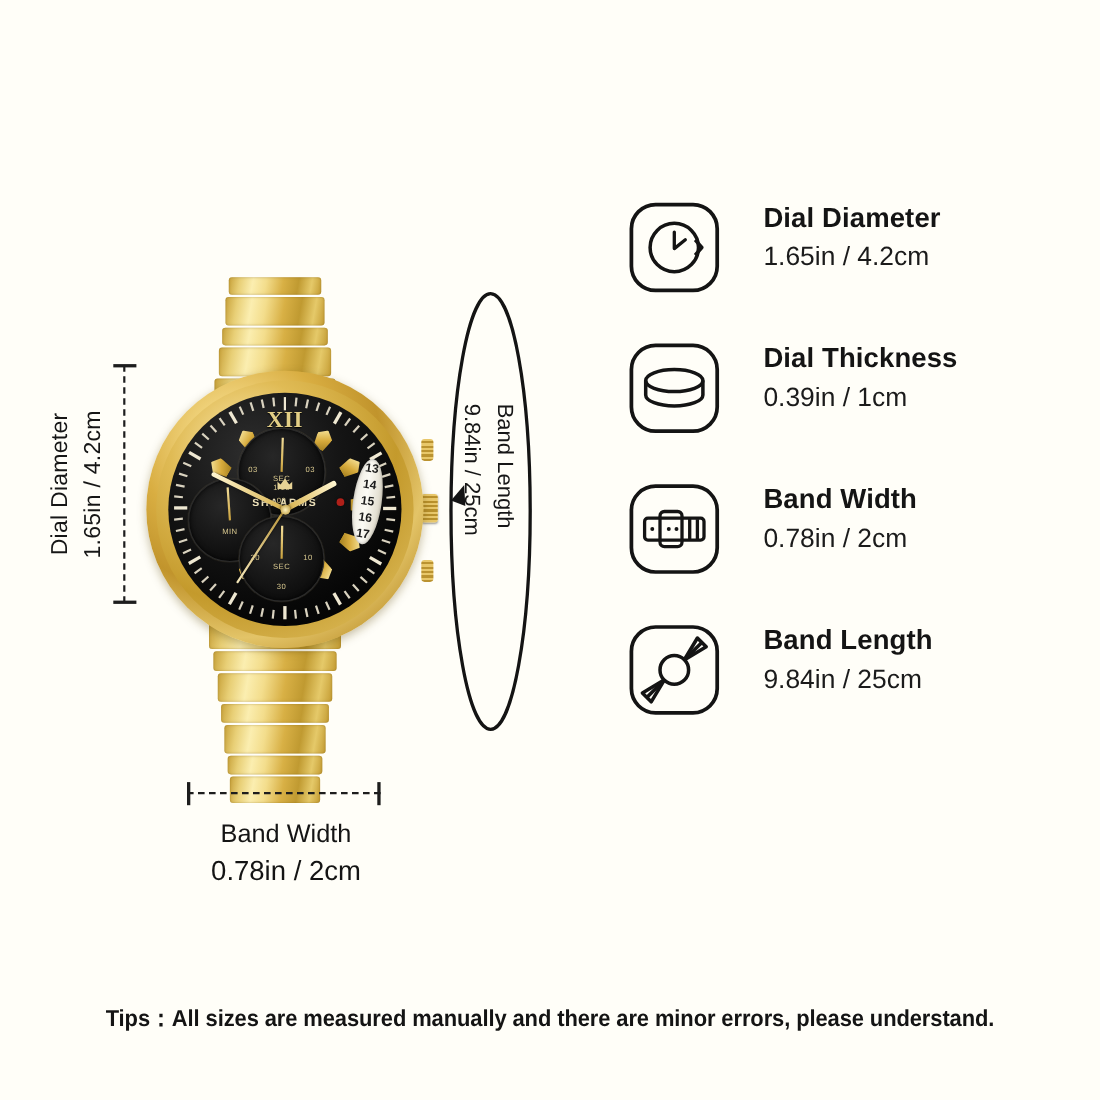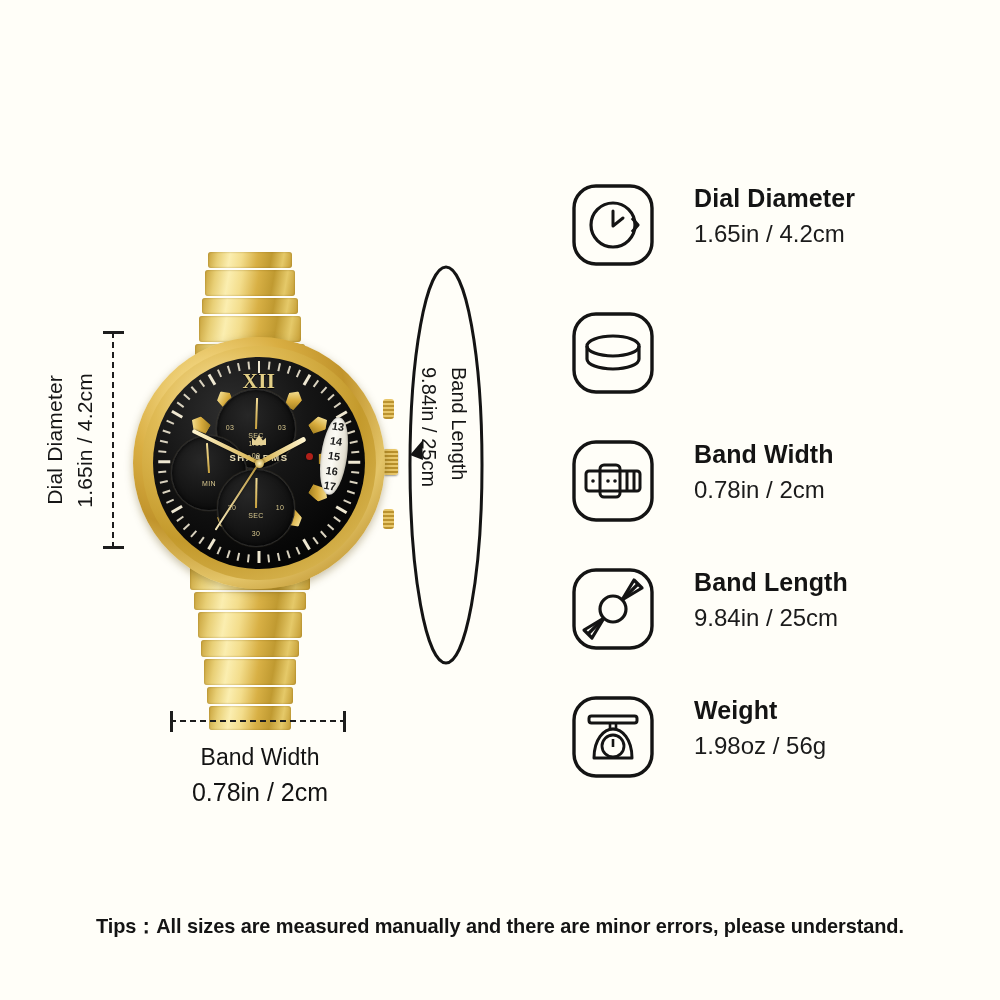--- a/index.html
+++ b/index.html
@@ -421,20 +421,24 @@
     </div>
 
     <div class="spec">
       <div class="ico">
         <svg width="86" height="86" viewBox="0 0 86 86">
           <rect x="4" y="4" width="78" height="78" rx="22" ry="22" fill="none" stroke="#141414" stroke-width="3.4"></rect>
           <ellipse cx="43" cy="36" rx="26" ry="10" fill="none" stroke="#141414" stroke-width="3.2"></ellipse>
           <path d="M17 36 L17 49 A26 10 0 0 0 69 49 L69 36" fill="none" stroke="#141414" stroke-width="3.2"></path>
         </svg>
       </div>
+      <div class="txt">
+        <div class="name">Dial Thickness</div>
+        <div class="val">0.39in / 1cm</div>
+      </div>
     </div>
 
     <div class="spec">
       <div class="ico">
         <svg width="86" height="86" viewBox="0 0 86 86">
           <rect x="4" y="4" width="78" height="78" rx="22" ry="22" fill="none" stroke="#141414" stroke-width="3.4"></rect>
           <rect x="16" y="33" width="54" height="20" rx="3" fill="none" stroke="#141414" stroke-width="3"></rect>
           <rect x="30" y="27" width="20" height="32" rx="4" fill="none" stroke="#141414" stroke-width="3"></rect>
           <line x1="57" y1="33" x2="57" y2="53" stroke="#141414" stroke-width="3"></line>
           <line x1="64" y1="34" x2="64" y2="52" stroke="#141414" stroke-width="3"></line>
@@ -459,34 +463,18 @@
           <path d="M52 34 L64 14 L72 22 L52 34" fill="none" stroke="#141414" stroke-width="3.2" stroke-linejoin="round"></path>
           <path d="M34 52 L14 64 L22 72 L34 52" fill="none" stroke="#141414" stroke-width="3.2" stroke-linejoin="round"></path>
         </svg>
       </div>
       <div class="txt">
         <div class="name">Band Length</div>
         <div class="val">9.84in / 25cm</div>
       </div>
     </div>
 
-    <div class="spec">
-      <div class="ico">
-        <svg width="86" height="86" viewBox="0 0 86 86">
-          <rect x="4" y="4" width="78" height="78" rx="22" ry="22" fill="none" stroke="#141414" stroke-width="3.4"></rect>
-          <rect x="19" y="22" width="48" height="7" rx="2.5" fill="none" stroke="#141414" stroke-width="3"></rect>
-          <path d="M40 29 L40 35 L46 35 L46 29" fill="none" stroke="#141414" stroke-width="2.6"></path>
-          <path d="M24 64 C24 45 34 35 43 35 C52 35 62 45 62 64 Z" fill="none" stroke="#141414" stroke-width="3" stroke-linejoin="round"></path>
-          <circle cx="43" cy="52" r="11" fill="none" stroke="#141414" stroke-width="2.8"></circle>
-          <line x1="43" y1="45" x2="43" y2="53" stroke="#141414" stroke-width="2.6"></line>
-        </svg>
-      </div>
-      <div class="txt">
-        <div class="name">Weight</div>
-        <div class="val">1.98oz / 56g</div>
-      </div>
-    </div>
 
   </div>
 
   <div class="tips">Tips：All sizes are measured manually and there are minor errors, please understand.</div>
 
 </div>
 
 </body></html>

